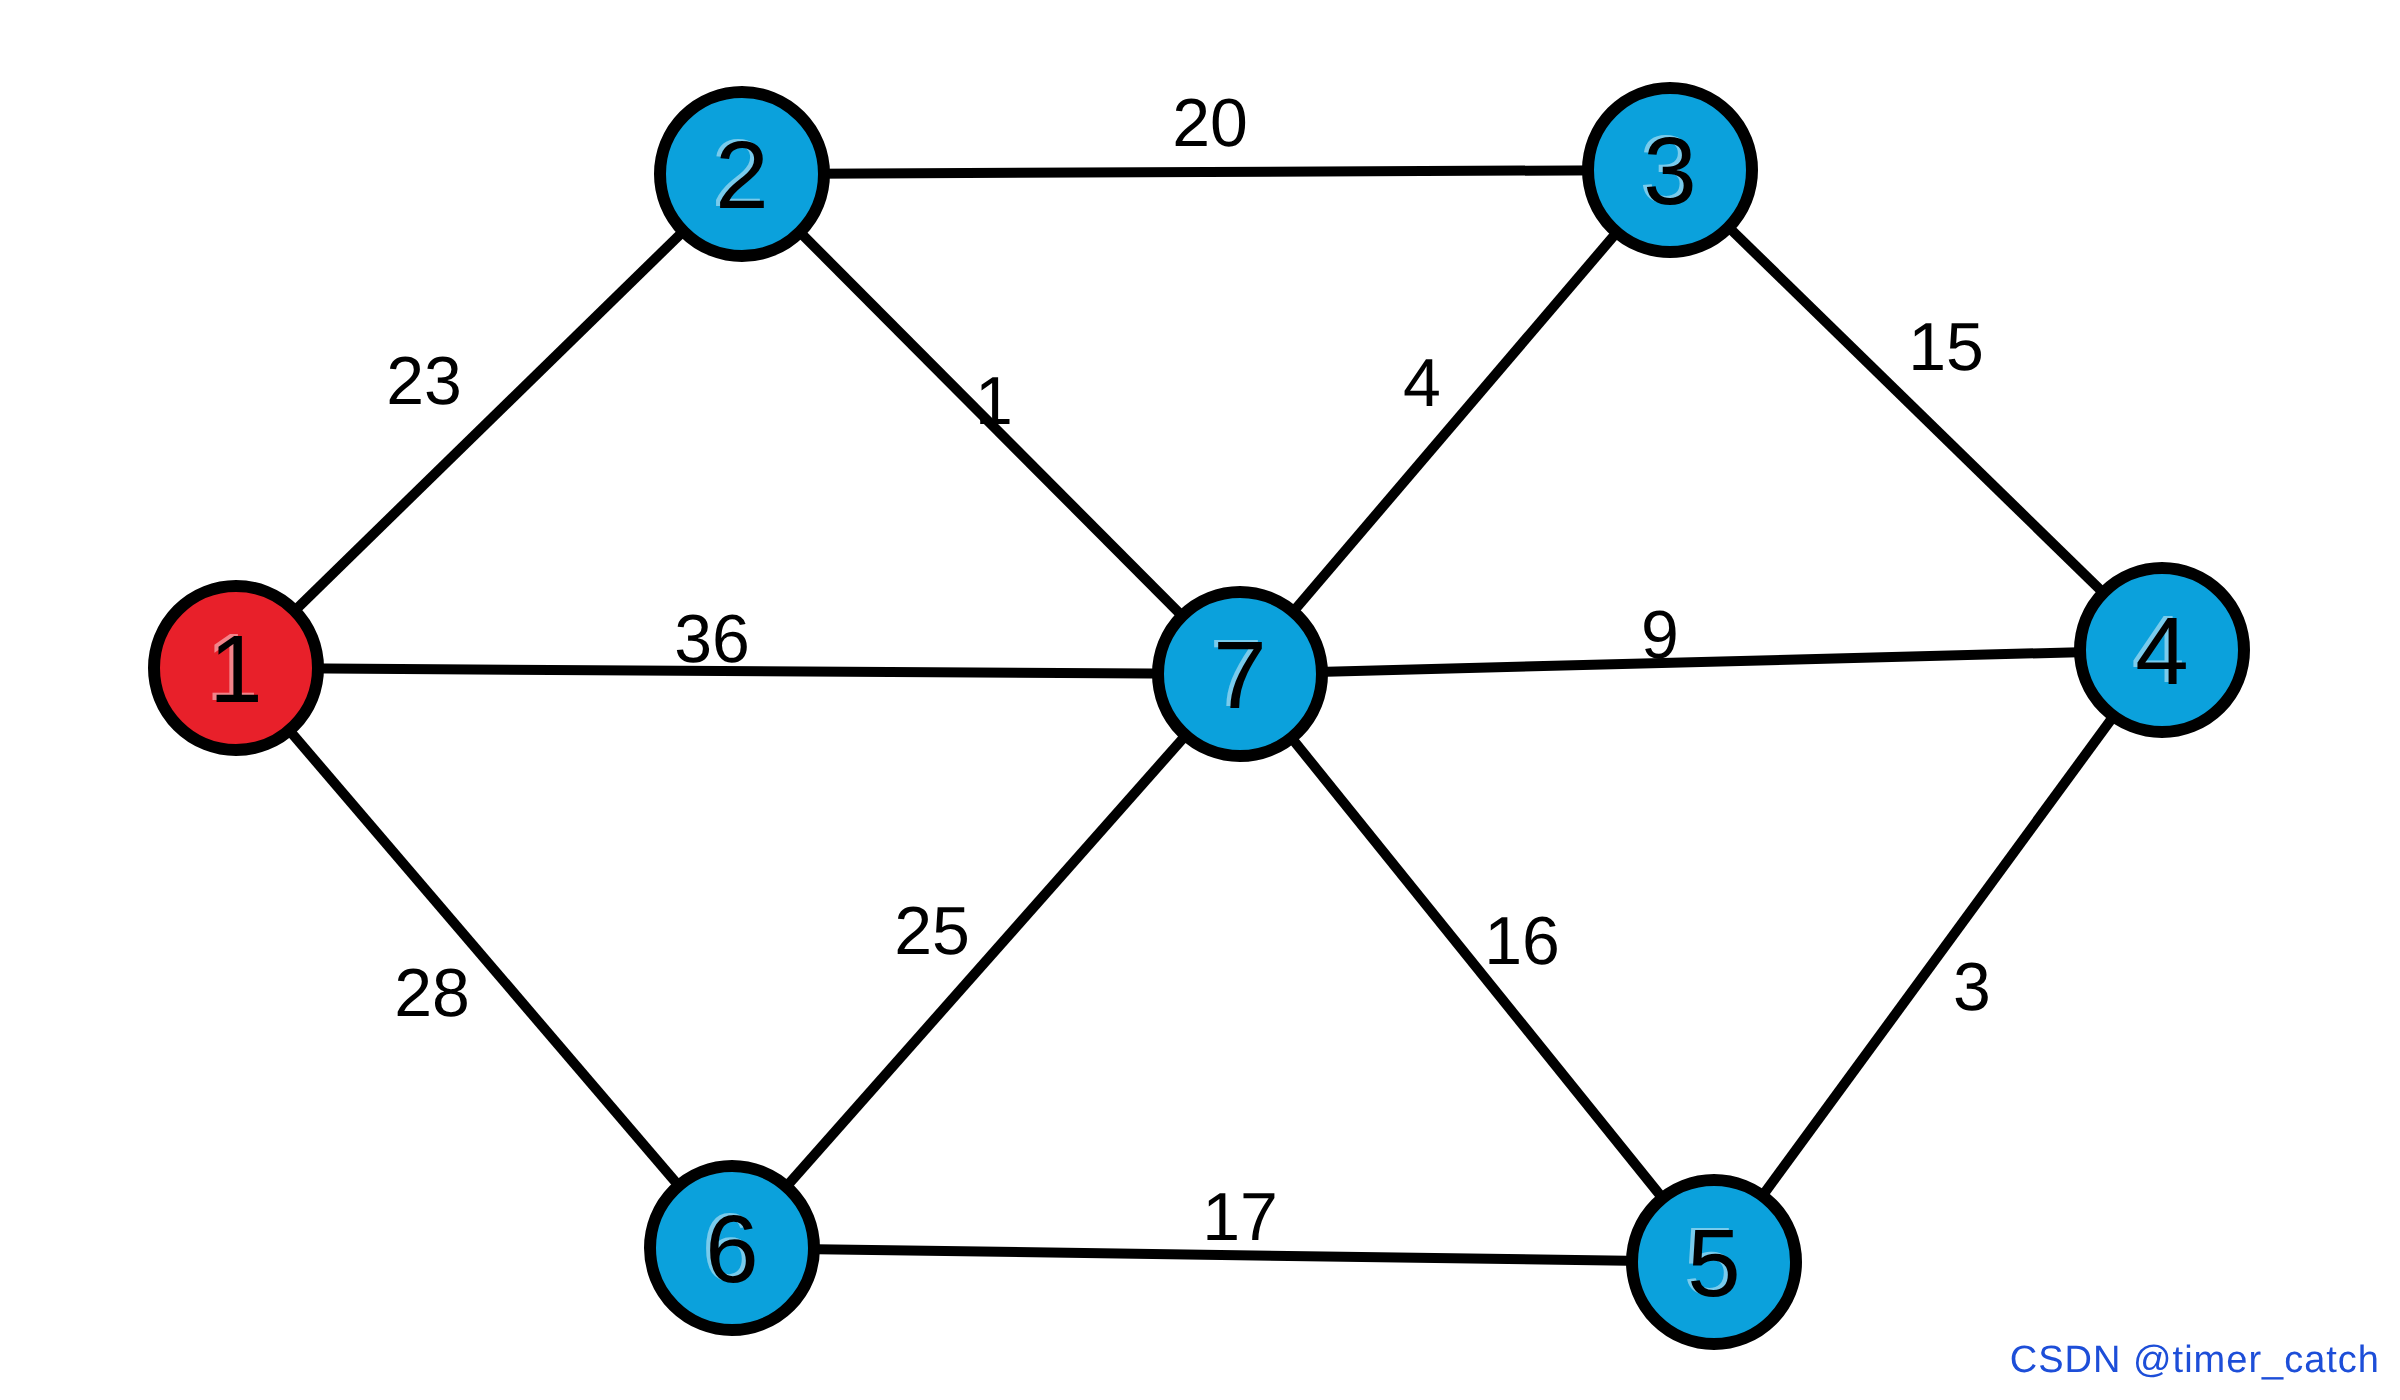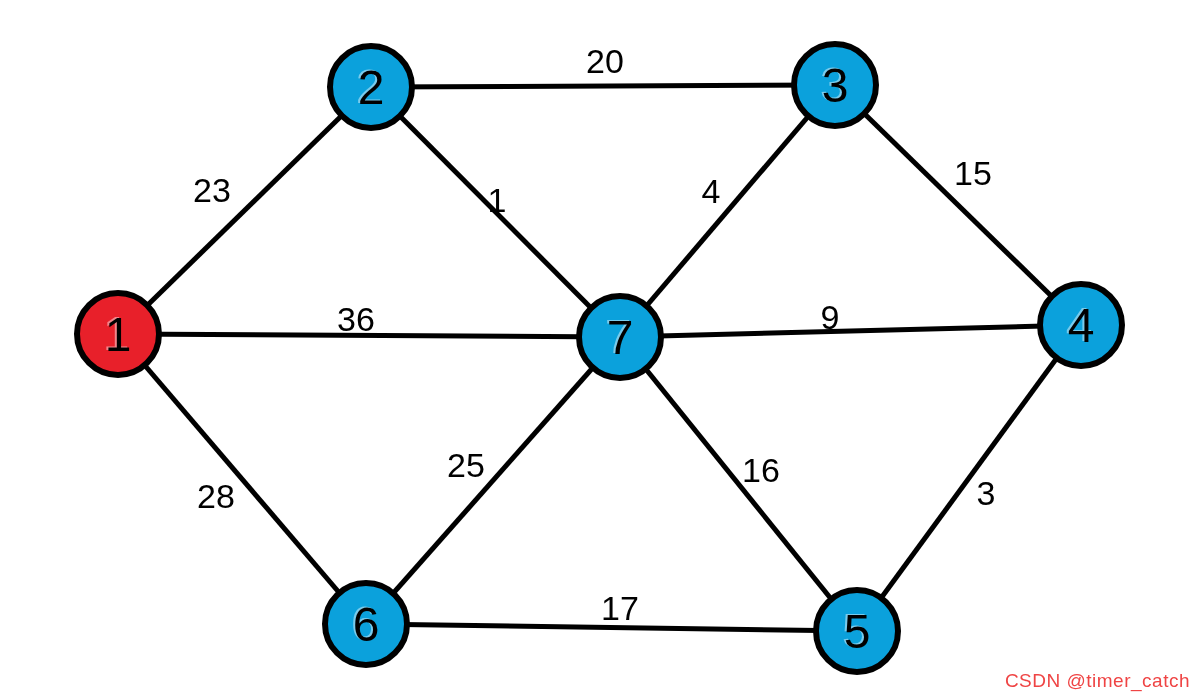--- a/index.html
+++ b/index.html
@@ -95,14 +95,14 @@
       </g>
       <g>
         <circle cx="366" cy="624" r="41" fill="#0ba1dc" stroke="#000000" stroke-width="6"></circle>
         <text x="366" y="624" dy="0.35em" fill="#000000" class="node-label">6</text>
       </g>
       <g>
         <circle cx="620" cy="337" r="41" fill="#0ba1dc" stroke="#000000" stroke-width="6"></circle>
         <text x="620" y="337" dy="0.35em" fill="#000000" class="node-label">7</text>
       </g>
     </svg>
-  <div class="watermark" style="color: #ef4444;">CSDN @timer_catch</div>
+  <div class="watermark" style="color: #1d4ed8;">CSDN @timer_catch</div>
 </div>
 
 </body></html>

